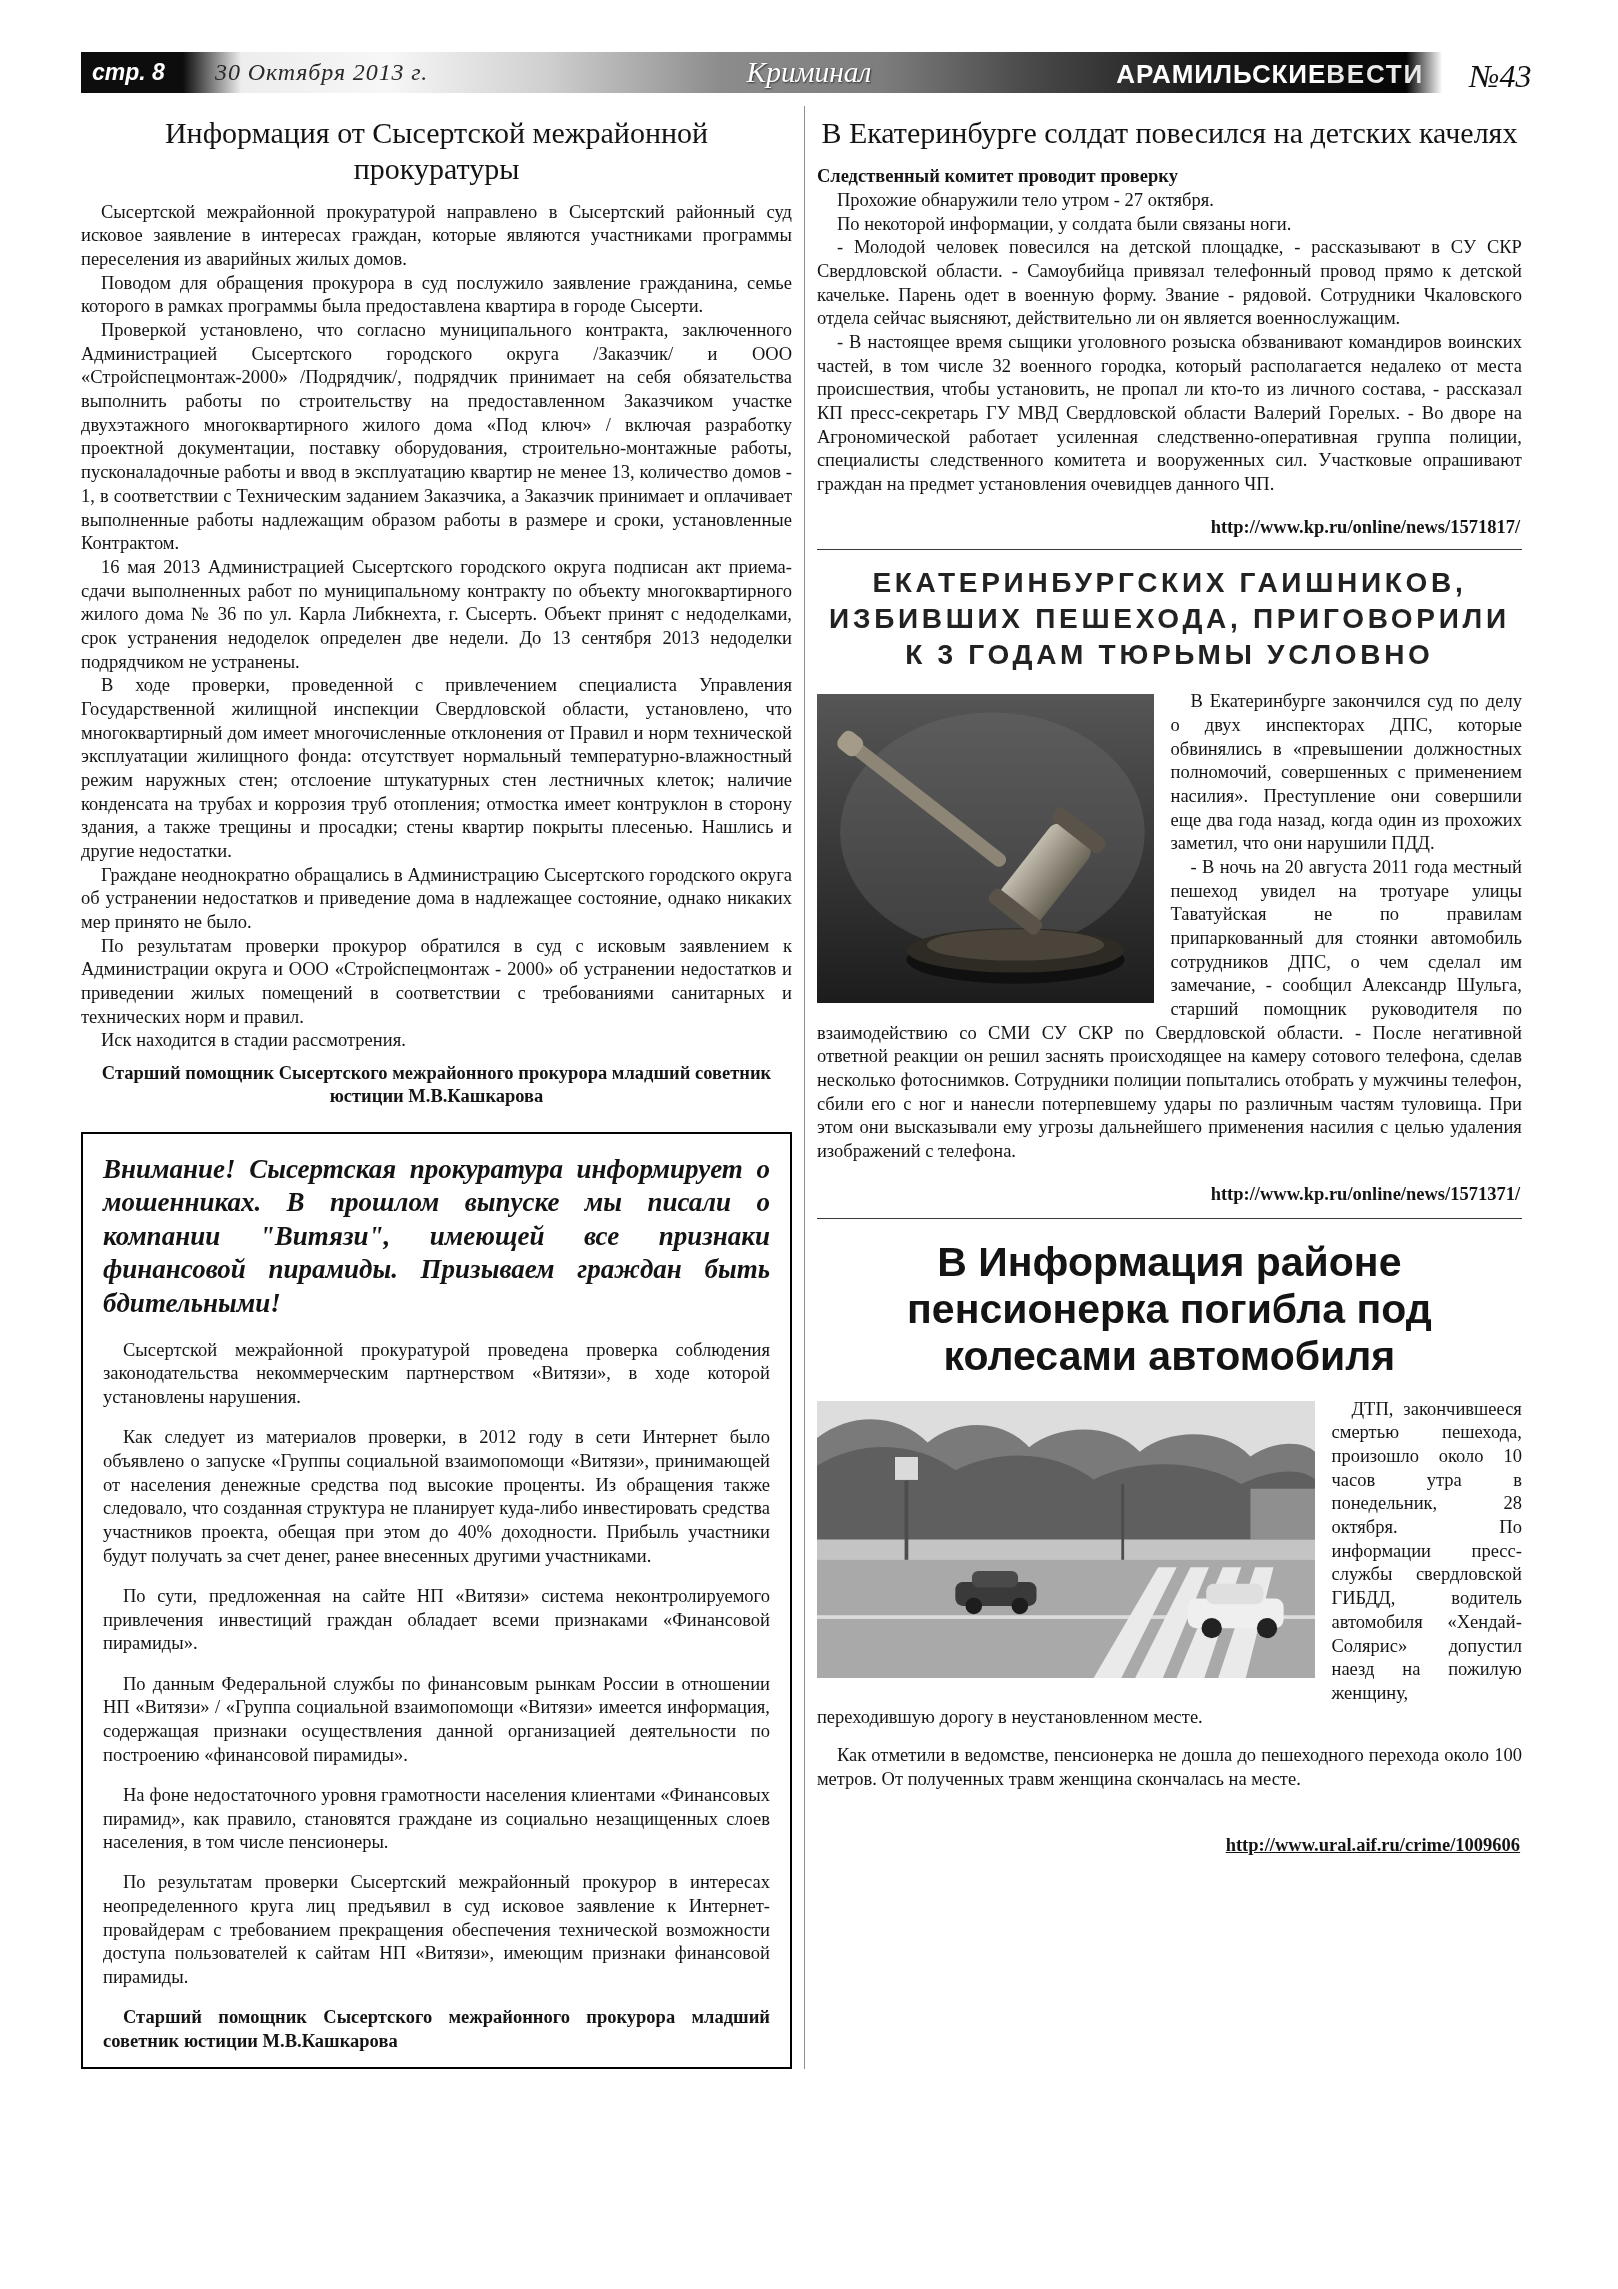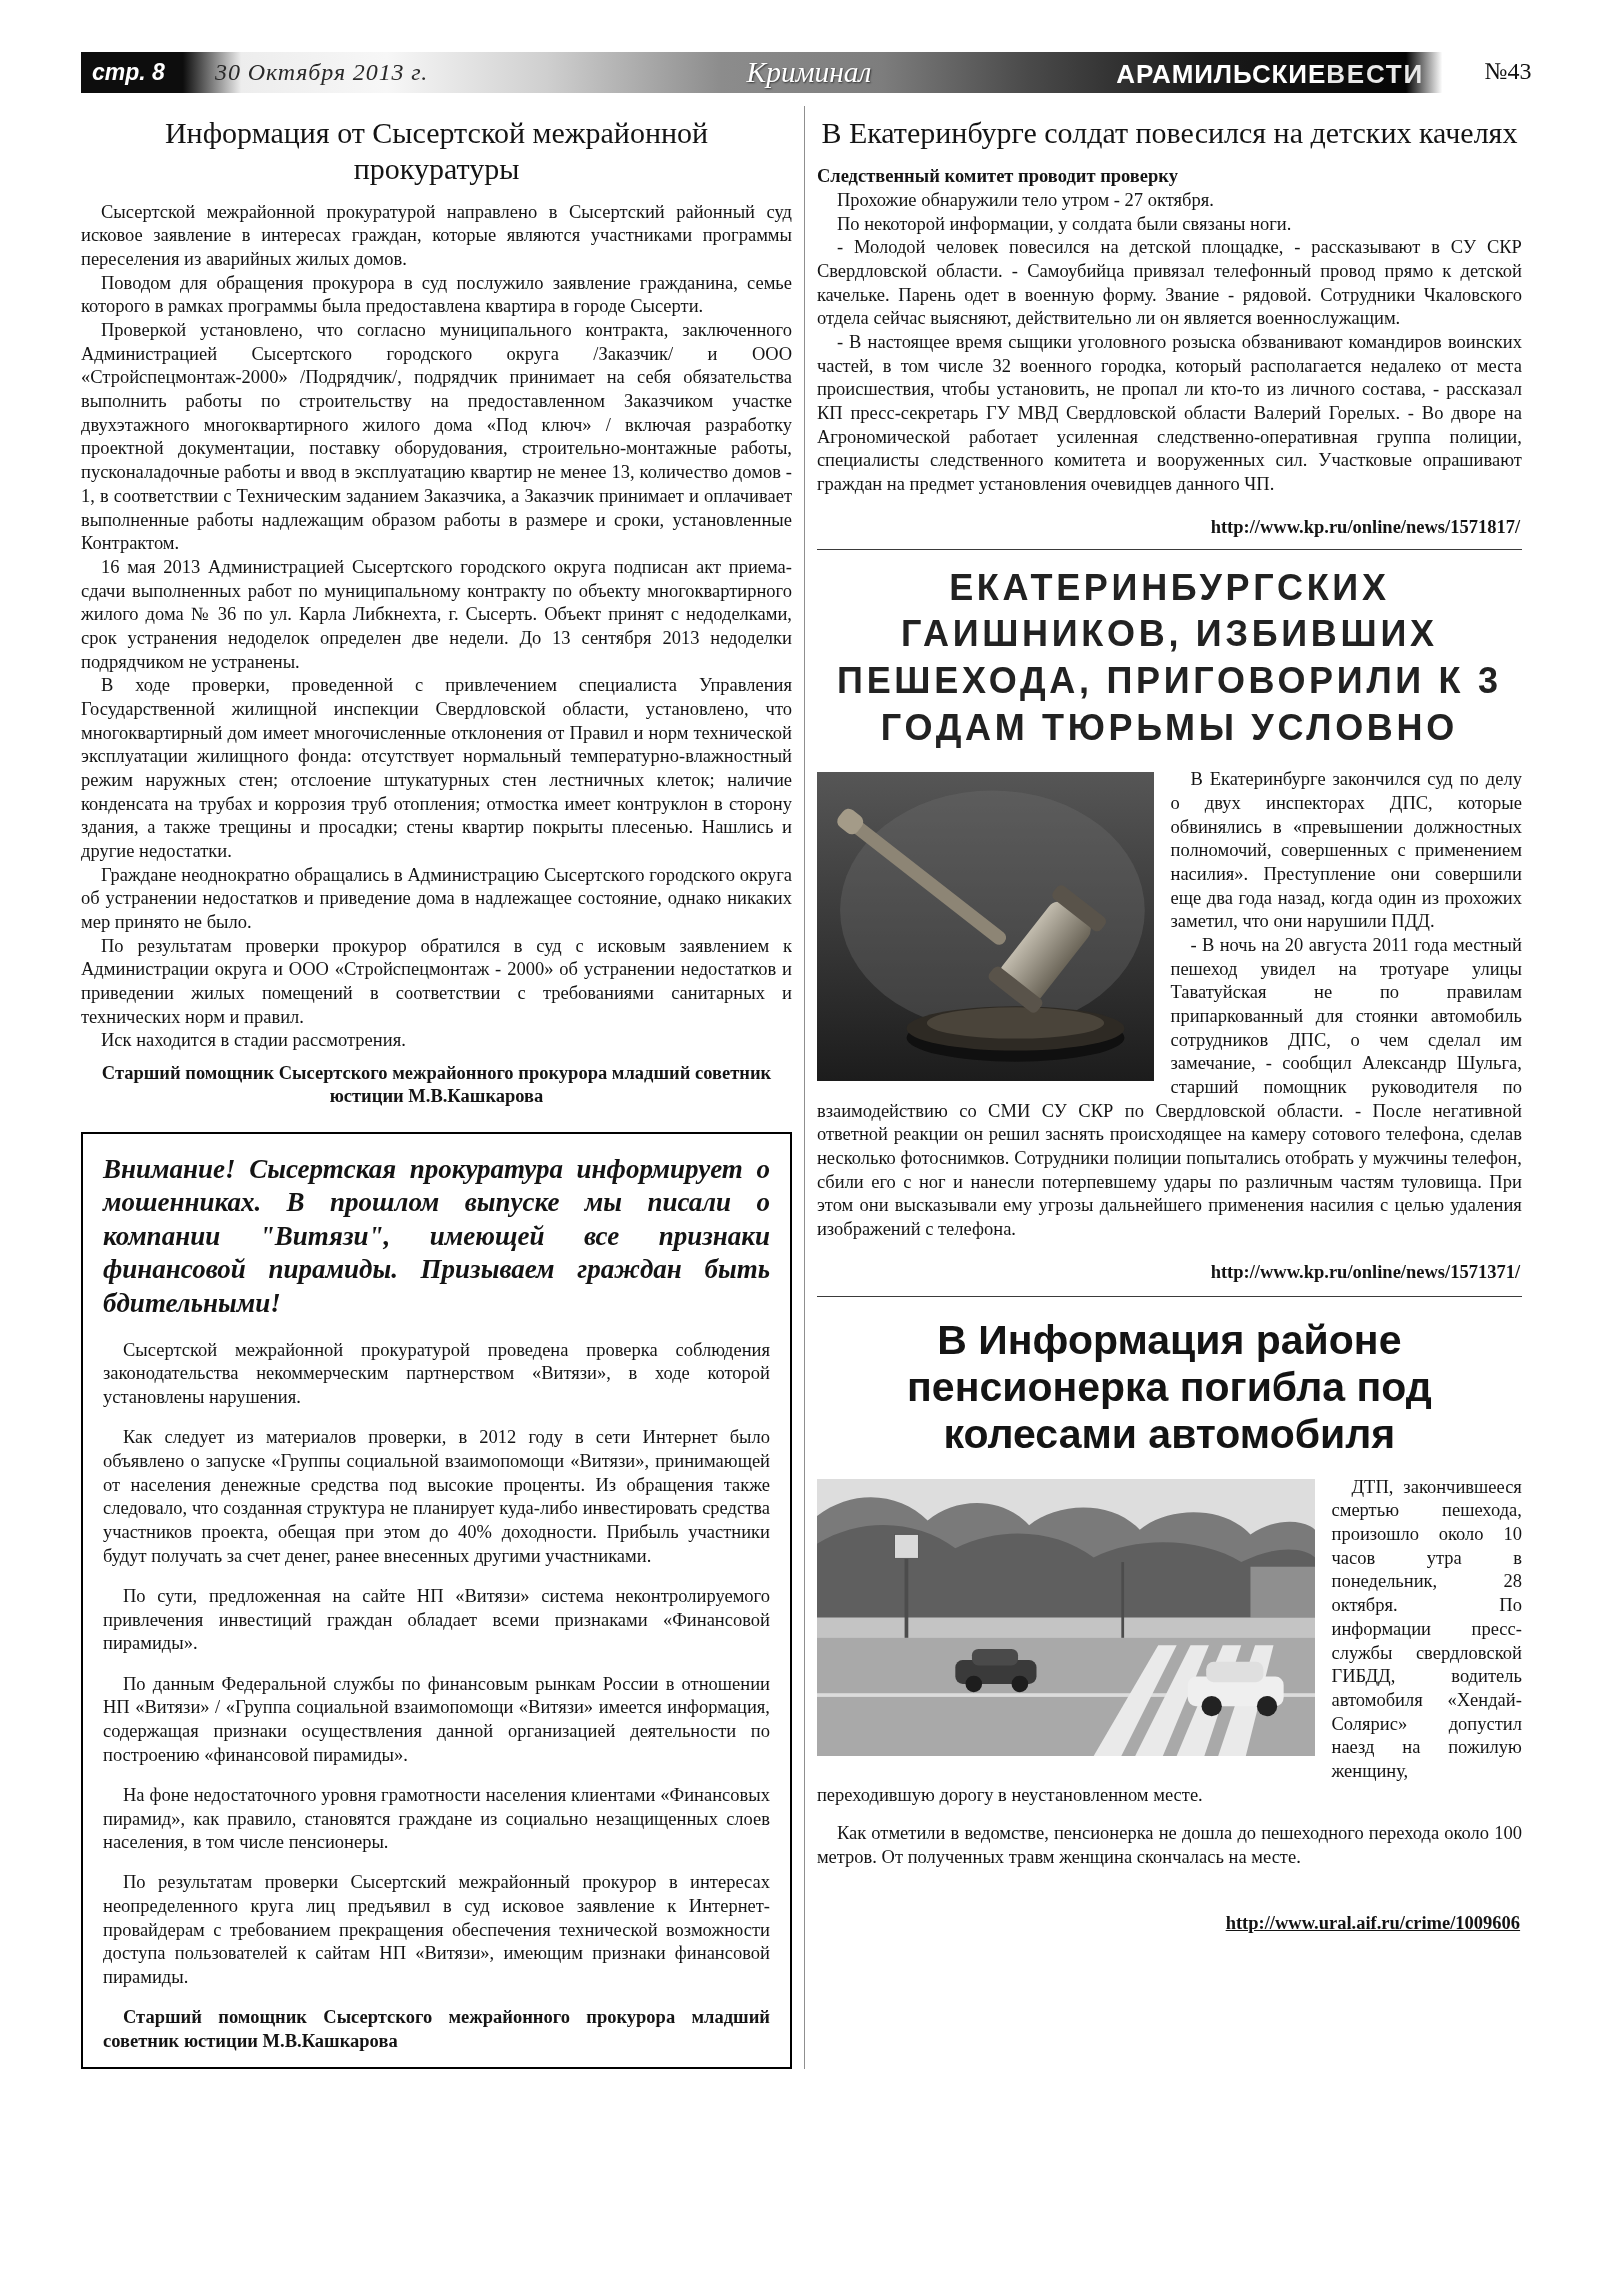--- a/index.html
+++ b/index.html
@@ -12,21 +12,21 @@
   .masthead-bar {
     position:relative; height:41px; margin-bottom:9.2px;
     background:linear-gradient(90deg,#0d0d0d 0%,#0d0d0d 7%,#ededed 11%,#f7f7f7 21%,#cfcfcf 32%,#8c8c8c 44%,#7d7d7d 55%,#4a4a4a 65%,#1b1b1b 77%,#050505 91%,#ffffff 93.5%,#ffffff 100%);
   }
   .hb-page { position:absolute; left:11px; top:6.5px; color:#fff; font-family:"Liberation Sans",sans-serif; font-weight:bold; font-style:italic; font-size:23px; }
   .hb-date { position:absolute; left:134px; top:7.4px; color:#2a2a2a; font-style:italic; font-size:24px; letter-spacing:0.9px; }
   .hb-section { position:absolute; left:50%; top:3.7px; transform:translateX(-50%); color:#fff; font-style:italic; font-size:29.5px; text-shadow:0.9px 0.9px 1.8px #333; }
   .hb-mast { position:absolute; right:113px; top:6.5px; color:#fff; font-family:"Liberation Sans",sans-serif; font-size:26px; }
   .hb-mast .m1 { font-weight:bold; letter-spacing:0.9px; }
   .hb-mast .m2 { font-weight:bold; letter-spacing:1.8px; color:#e8e8e8; }
-  .hb-issue { position:absolute; right:5.5px; top:5.5px; color:#111; font-size:24px; }
+  .hb-issue { position:absolute; right:5.5px; top:5.5px; color:#111; font-style:italic; font-size:32px; }
 
   
   .cols { display:flex; align-items:stretch; }
   .col-left { width:711px; }
   .divider { width:0.9px; background:#8f8f8f; margin:3.7px 12px 0 12px; }
   .col-right { width:705px; }
 
   
   .title-serif { font-size:30px; line-height:1.18; font-weight:normal; text-align:center; margin:13px 0 14.8px 0; }
   .para { font-size:18.5px; line-height:1.28; text-align:justify; text-indent:20px; }
@@ -39,21 +39,21 @@
   .just { text-align:justify; text-indent:20px; }
   .link { font-size:18.5px; font-weight:bold; text-align:right; margin:20px 1.8px 11px 0; }
 
   
   .alert-box { border:2.8px solid #000; margin-top:24px; padding:18.5px 20px 14.8px 20px; }
   .box-lead { font-size:27px; font-weight:bold; font-style:italic; line-height:1.24; text-align:justify; margin-bottom:18.5px; }
 
   
   article.a2 { border-top:1.8px solid #3a3a3a; margin-top:9.2px; padding-top:14.8px; }
   article.a3 { border-top:1.8px solid #3a3a3a; margin-top:13px; padding-top:14.8px; }
-  .title-caps { font-family:"Liberation Sans",sans-serif; font-weight:bold; font-size:36px; letter-spacing:3.7px; line-height:1.3; text-align:center; color:#222; margin-bottom:16.6px; }
+  .title-caps { font-family:"Liberation Sans",sans-serif; font-weight:bold; font-size:28px; letter-spacing:3.7px; line-height:1.3; text-align:center; color:#222; margin-bottom:16.6px; }
   .title-sans { font-family:"Liberation Sans",sans-serif; font-weight:bold; font-size:41px; line-height:1.14; text-align:center; margin:5.5px 0 18.5px 0; }
   .flow { overflow:visible; }
   .flow::after { content:""; display:block; clear:both; }
   figure.fig { float:left; margin:3.7px 16.6px 7.4px 0; line-height:0; }
   figure.gavel svg { width:337px; height:309px; }
   figure.street svg { width:498px; height:277px; }
   article.a3 .link { margin-top:29px;text-decoration:underline; }
 </style>
 </head>
 <body>

